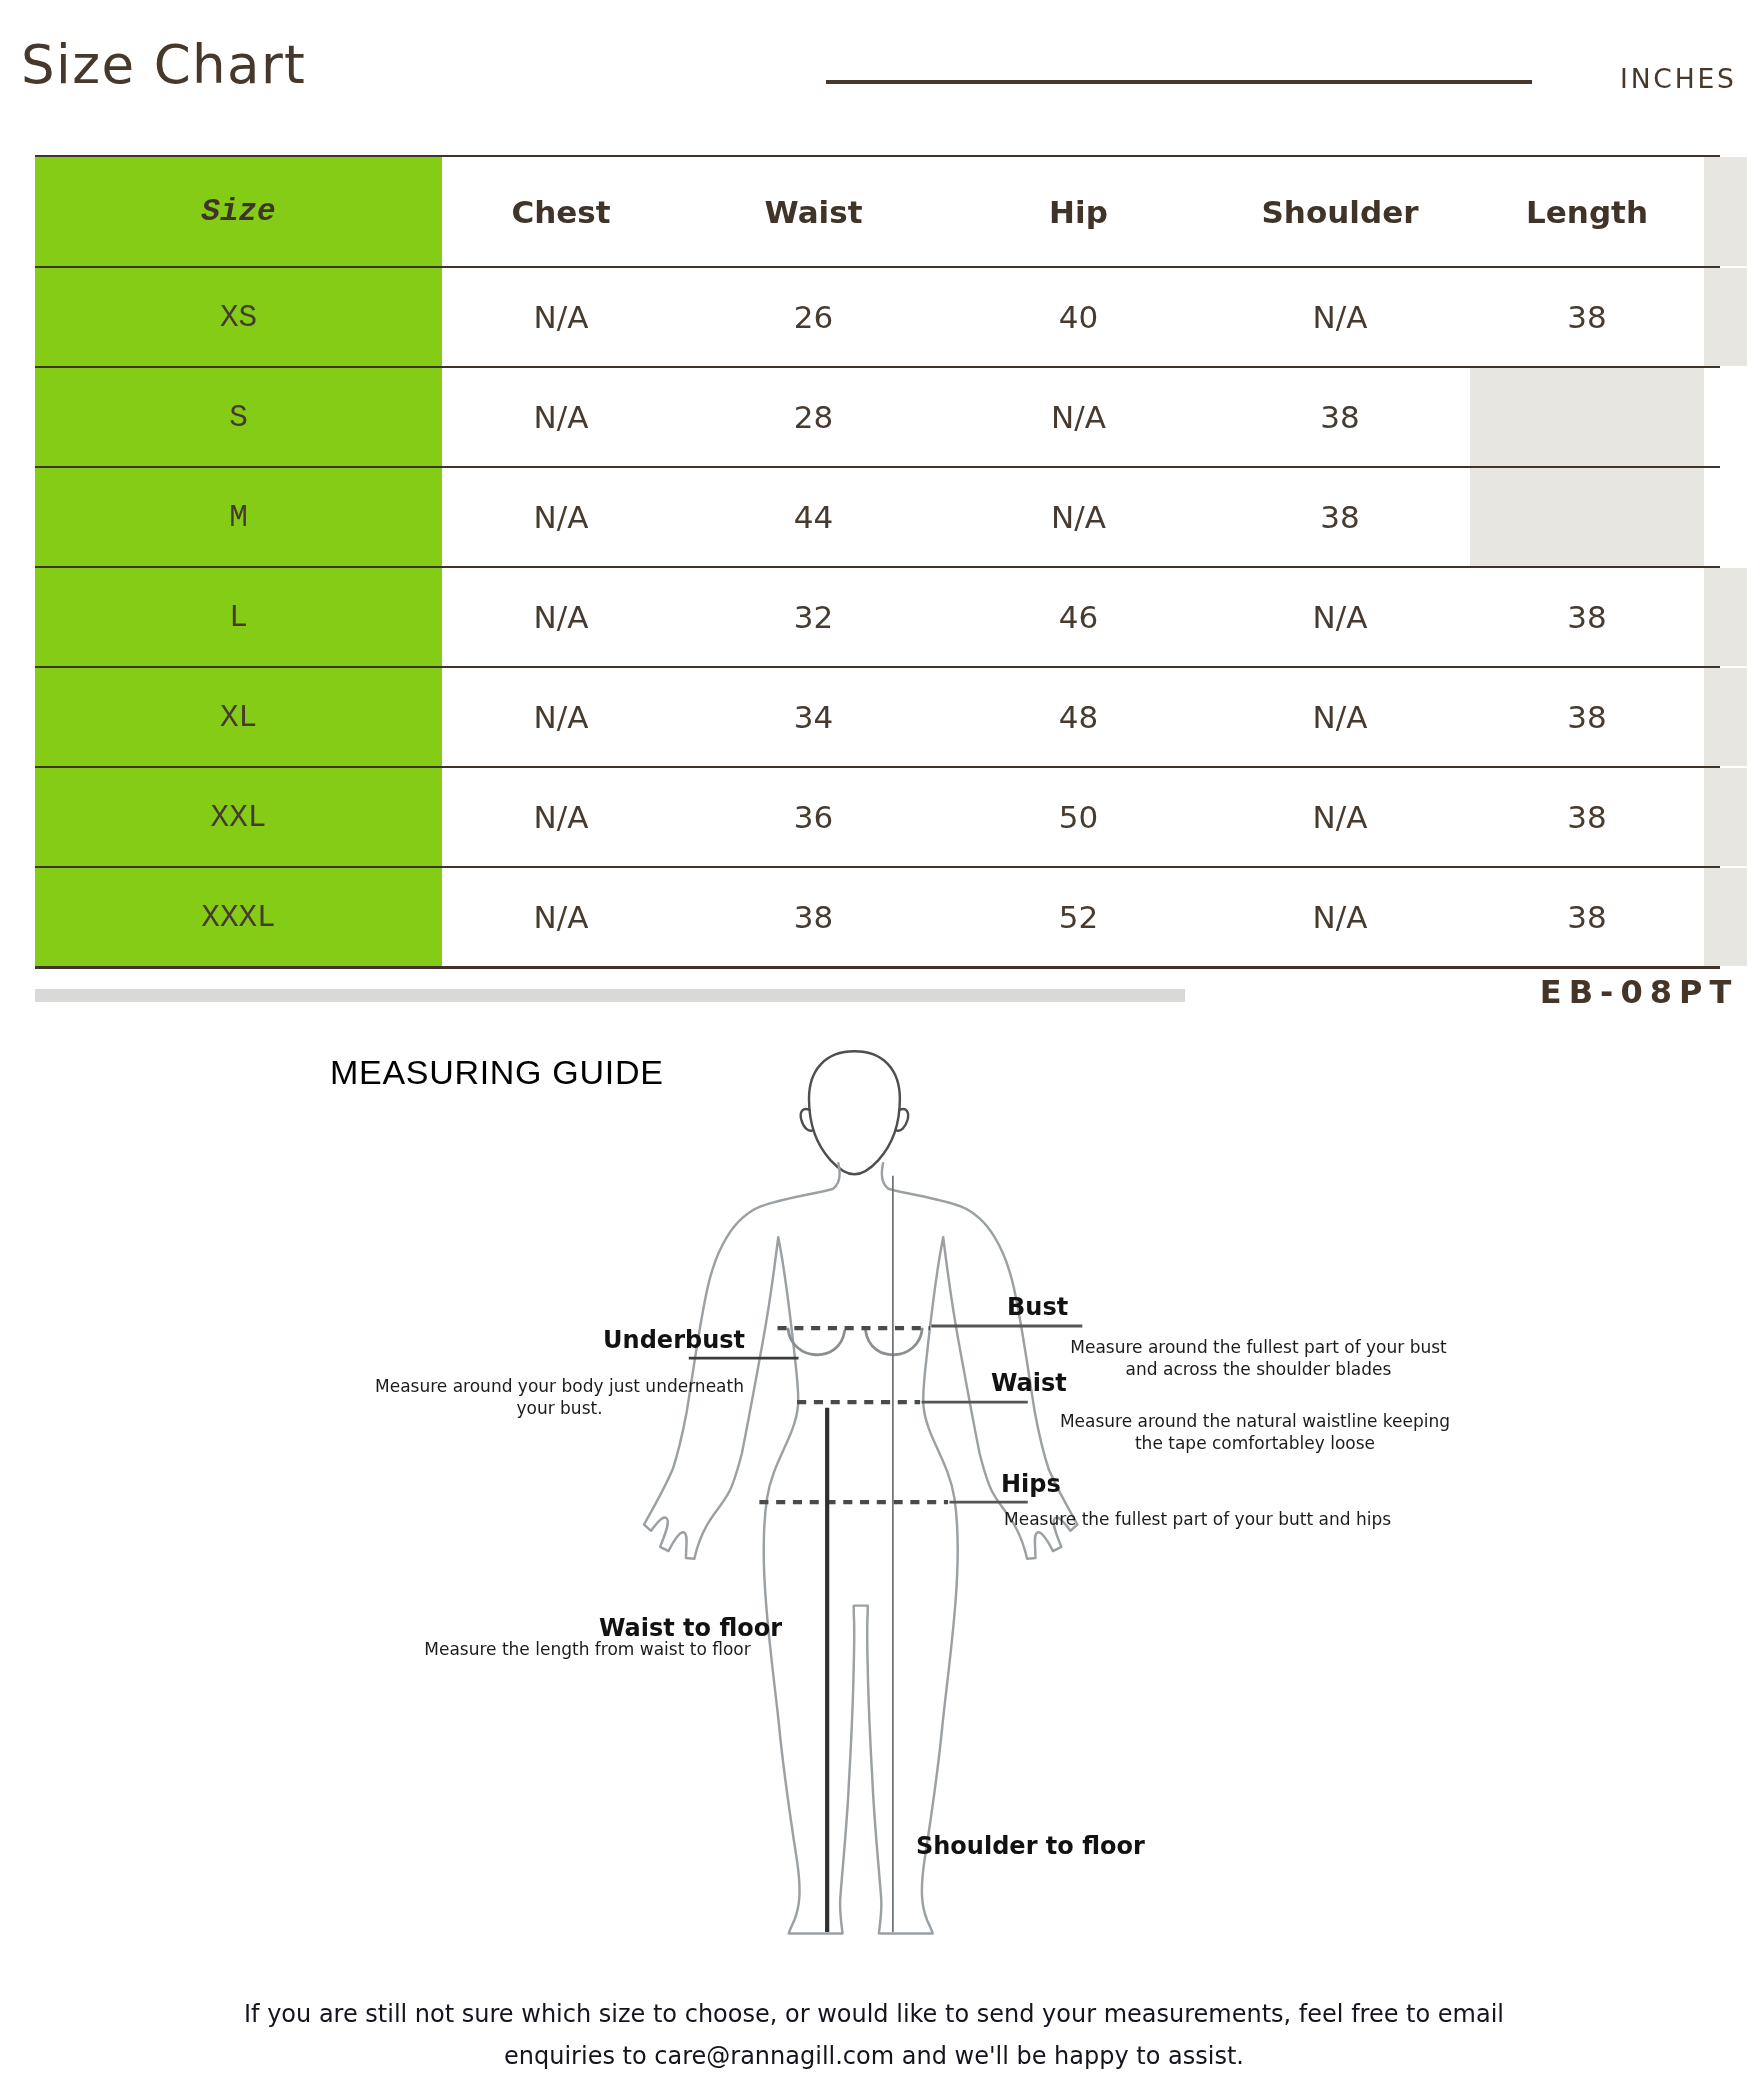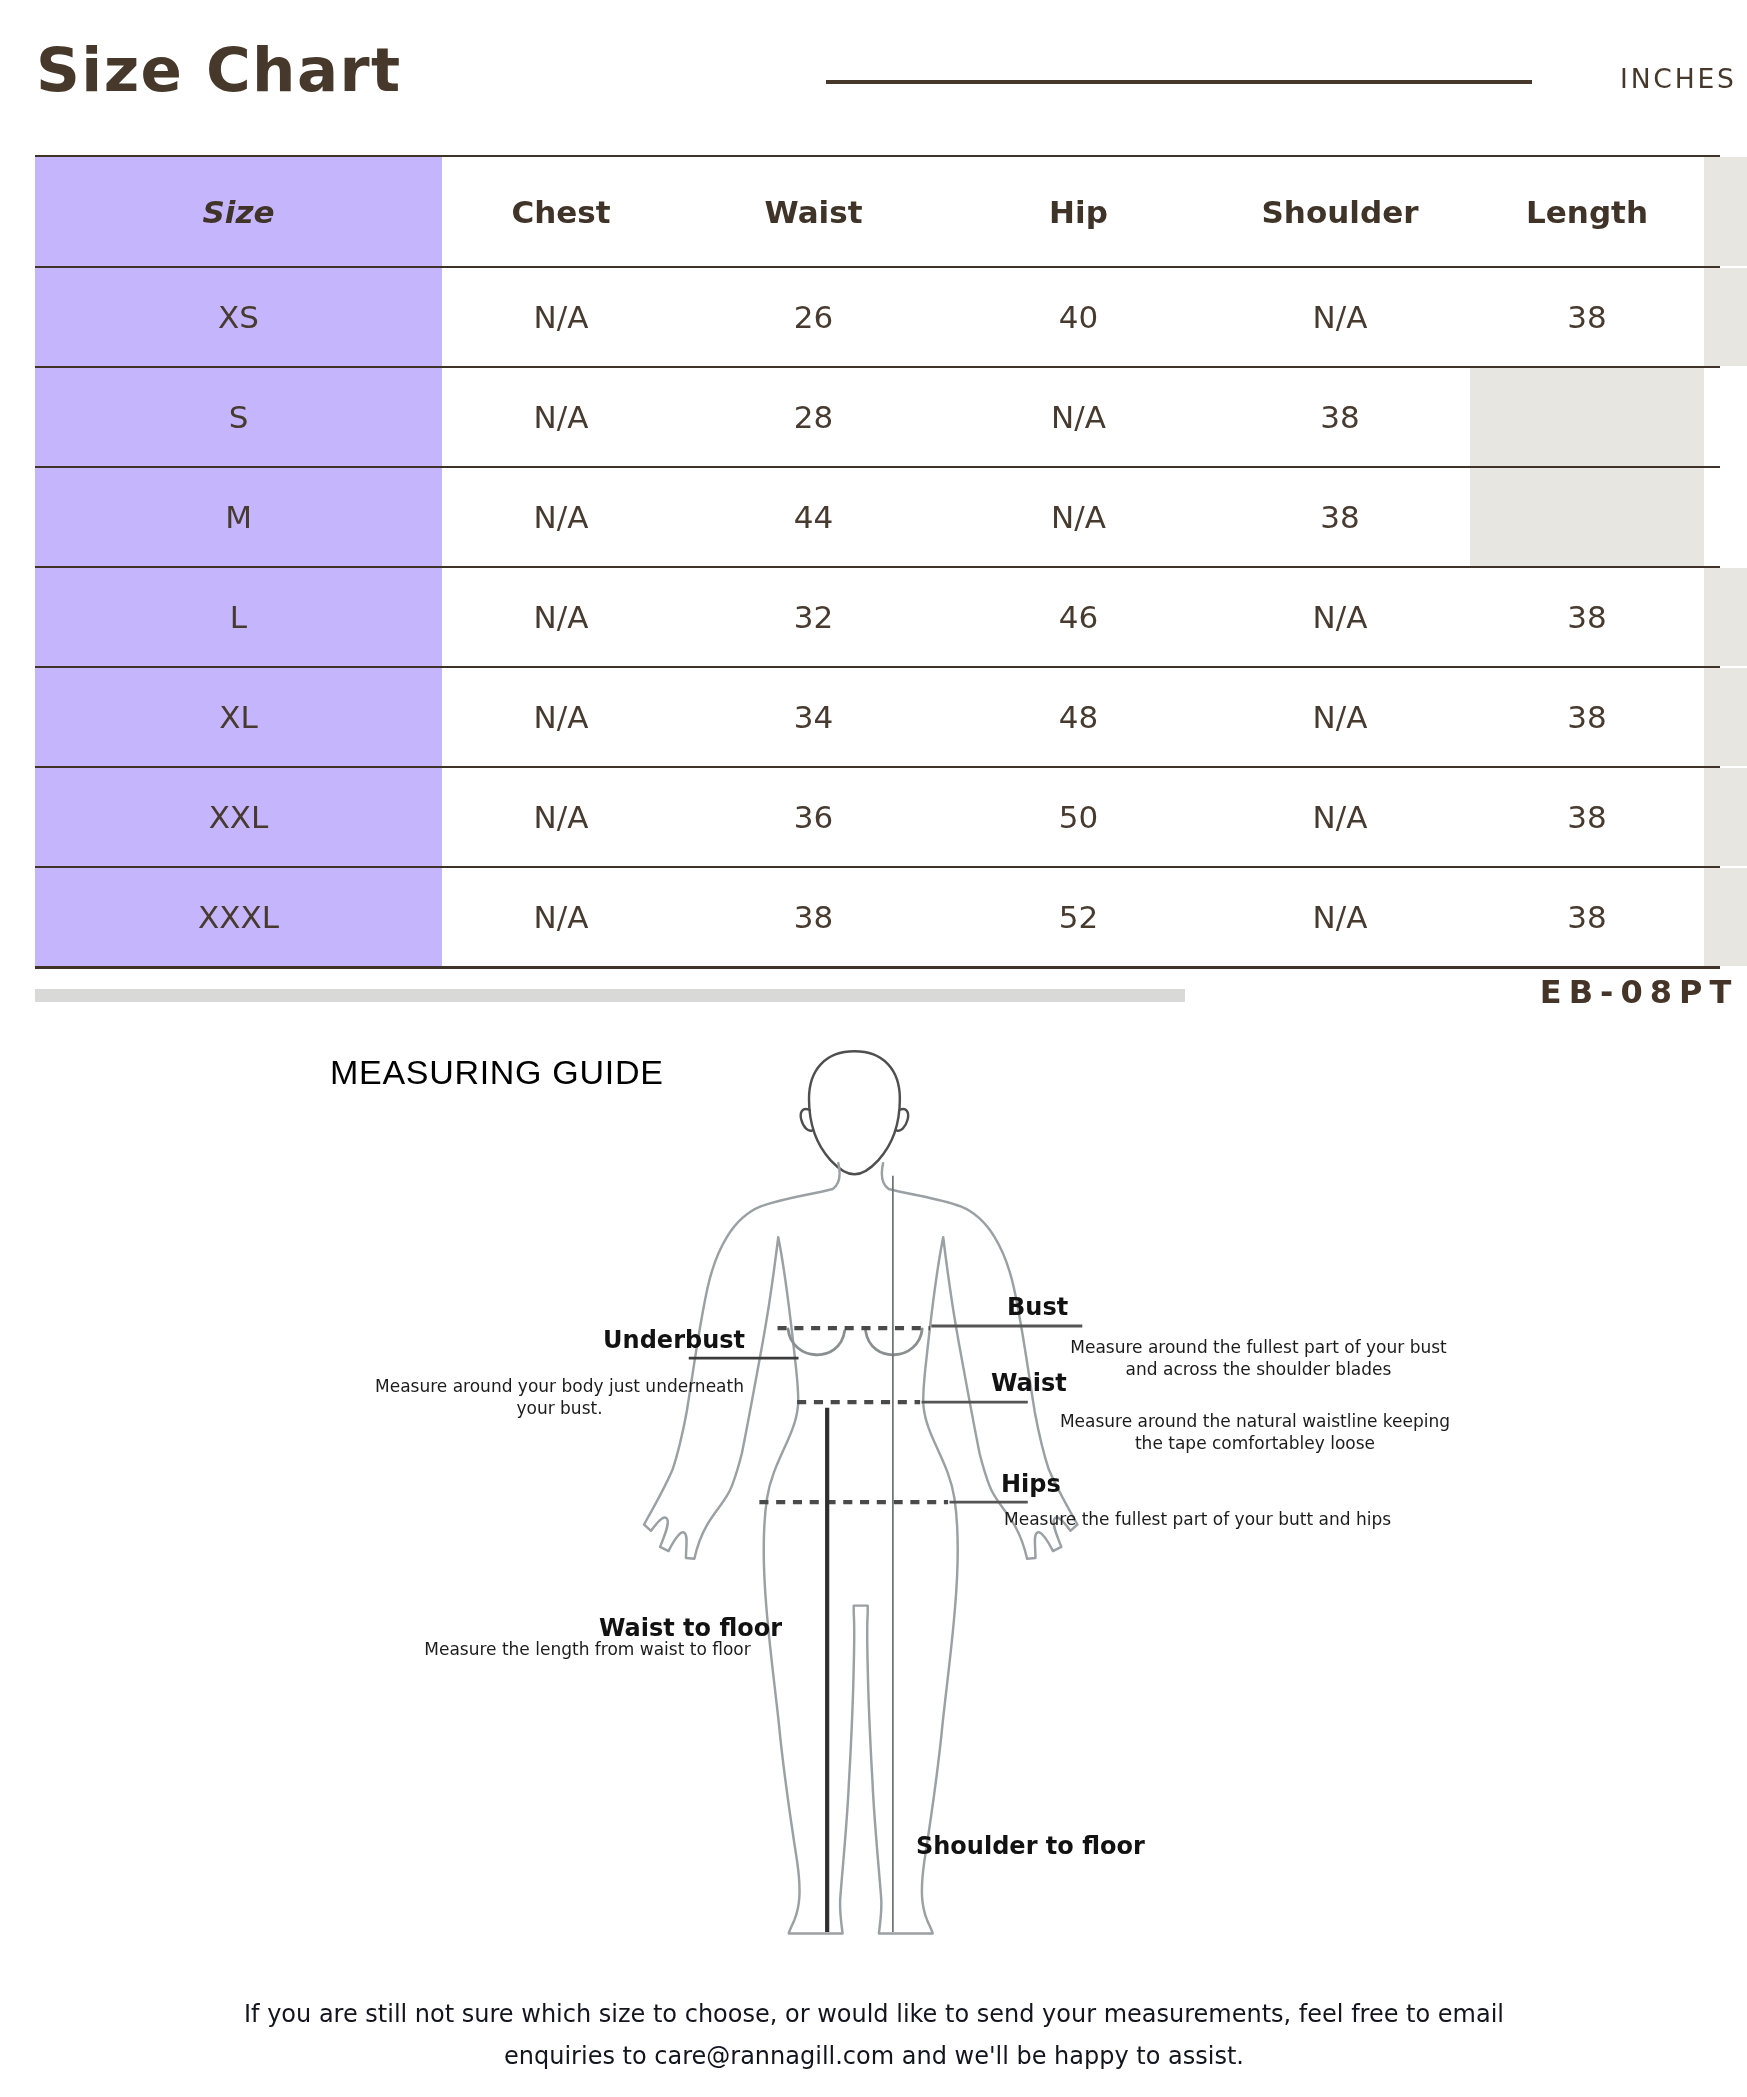--- a/index.html
+++ b/index.html
@@ -2,21 +2,21 @@
 <html style="font-size:11.2px"><head>
 <meta charset="utf-8">
 <style>
   html,body{margin:0;padding:0;background:#ffffff;}
   .page{
     position:relative;width:1748px;height:2097px;background:#ffffff;overflow:hidden;
     font-family:"DejaVu Sans","Liberation Sans",sans-serif;color:#161616;
   }
   
   .title{
-    position:absolute;left:36px;top:34px;font-size:61px;font-weight:700;
+    position:absolute;left:21px;top:34px;font-size:53px;font-weight:400;
     letter-spacing:1.4px;color:#46382b;font-family:"DejaVu Sans","Liberation Sans",sans-serif;
   }
   .title-rule{position:absolute;left:826px;top:80px;width:706px;height:3.5px;background:#46382b;}
   .unit-label{
     position:absolute;right:11.2px;top:63px;font-size:26.6px;letter-spacing:2.8px;color:#46382b;
   }
   
   .size-table{
     position:absolute;left:35px;top:155px;width:1685px;
     border-top:2.8px solid #3f332a;border-bottom:3.5px solid #3f332a;
@@ -25,21 +25,21 @@
     display:grid;
     grid-template-columns:407px 238px 267px 263px 260px 234px 52px;
     height:98px;
   }
   .trow.thead{height:109px;}
   .trow + .trow{border-top:2.1px solid #3f332a;text-align:center;}
   .cell{
     display:flex;align-items:center;justify-content:center;
     font-size:31px;color:#473a2f;
   }
-  .c-size{background:#c4b5fd;}
+  .c-size{background:#84cc16;font-family:Liberation Mono, monospace;}
   .c-strip{background:#e8e6e1;}
   .thead .cell{font-weight:bold;color:#403428;font-size:31px;}
   .thead .c-size{font-style:italic;}
   
   .divider-bar{position:absolute;left:35px;top:989px;width:1150px;height:12.6px;background:#d9d9d7;}
   .product-code{
     position:absolute;right:9.8px;top:973px;font-size:32px;font-weight:bold;
     letter-spacing:7px;color:#443528;
   }
   

